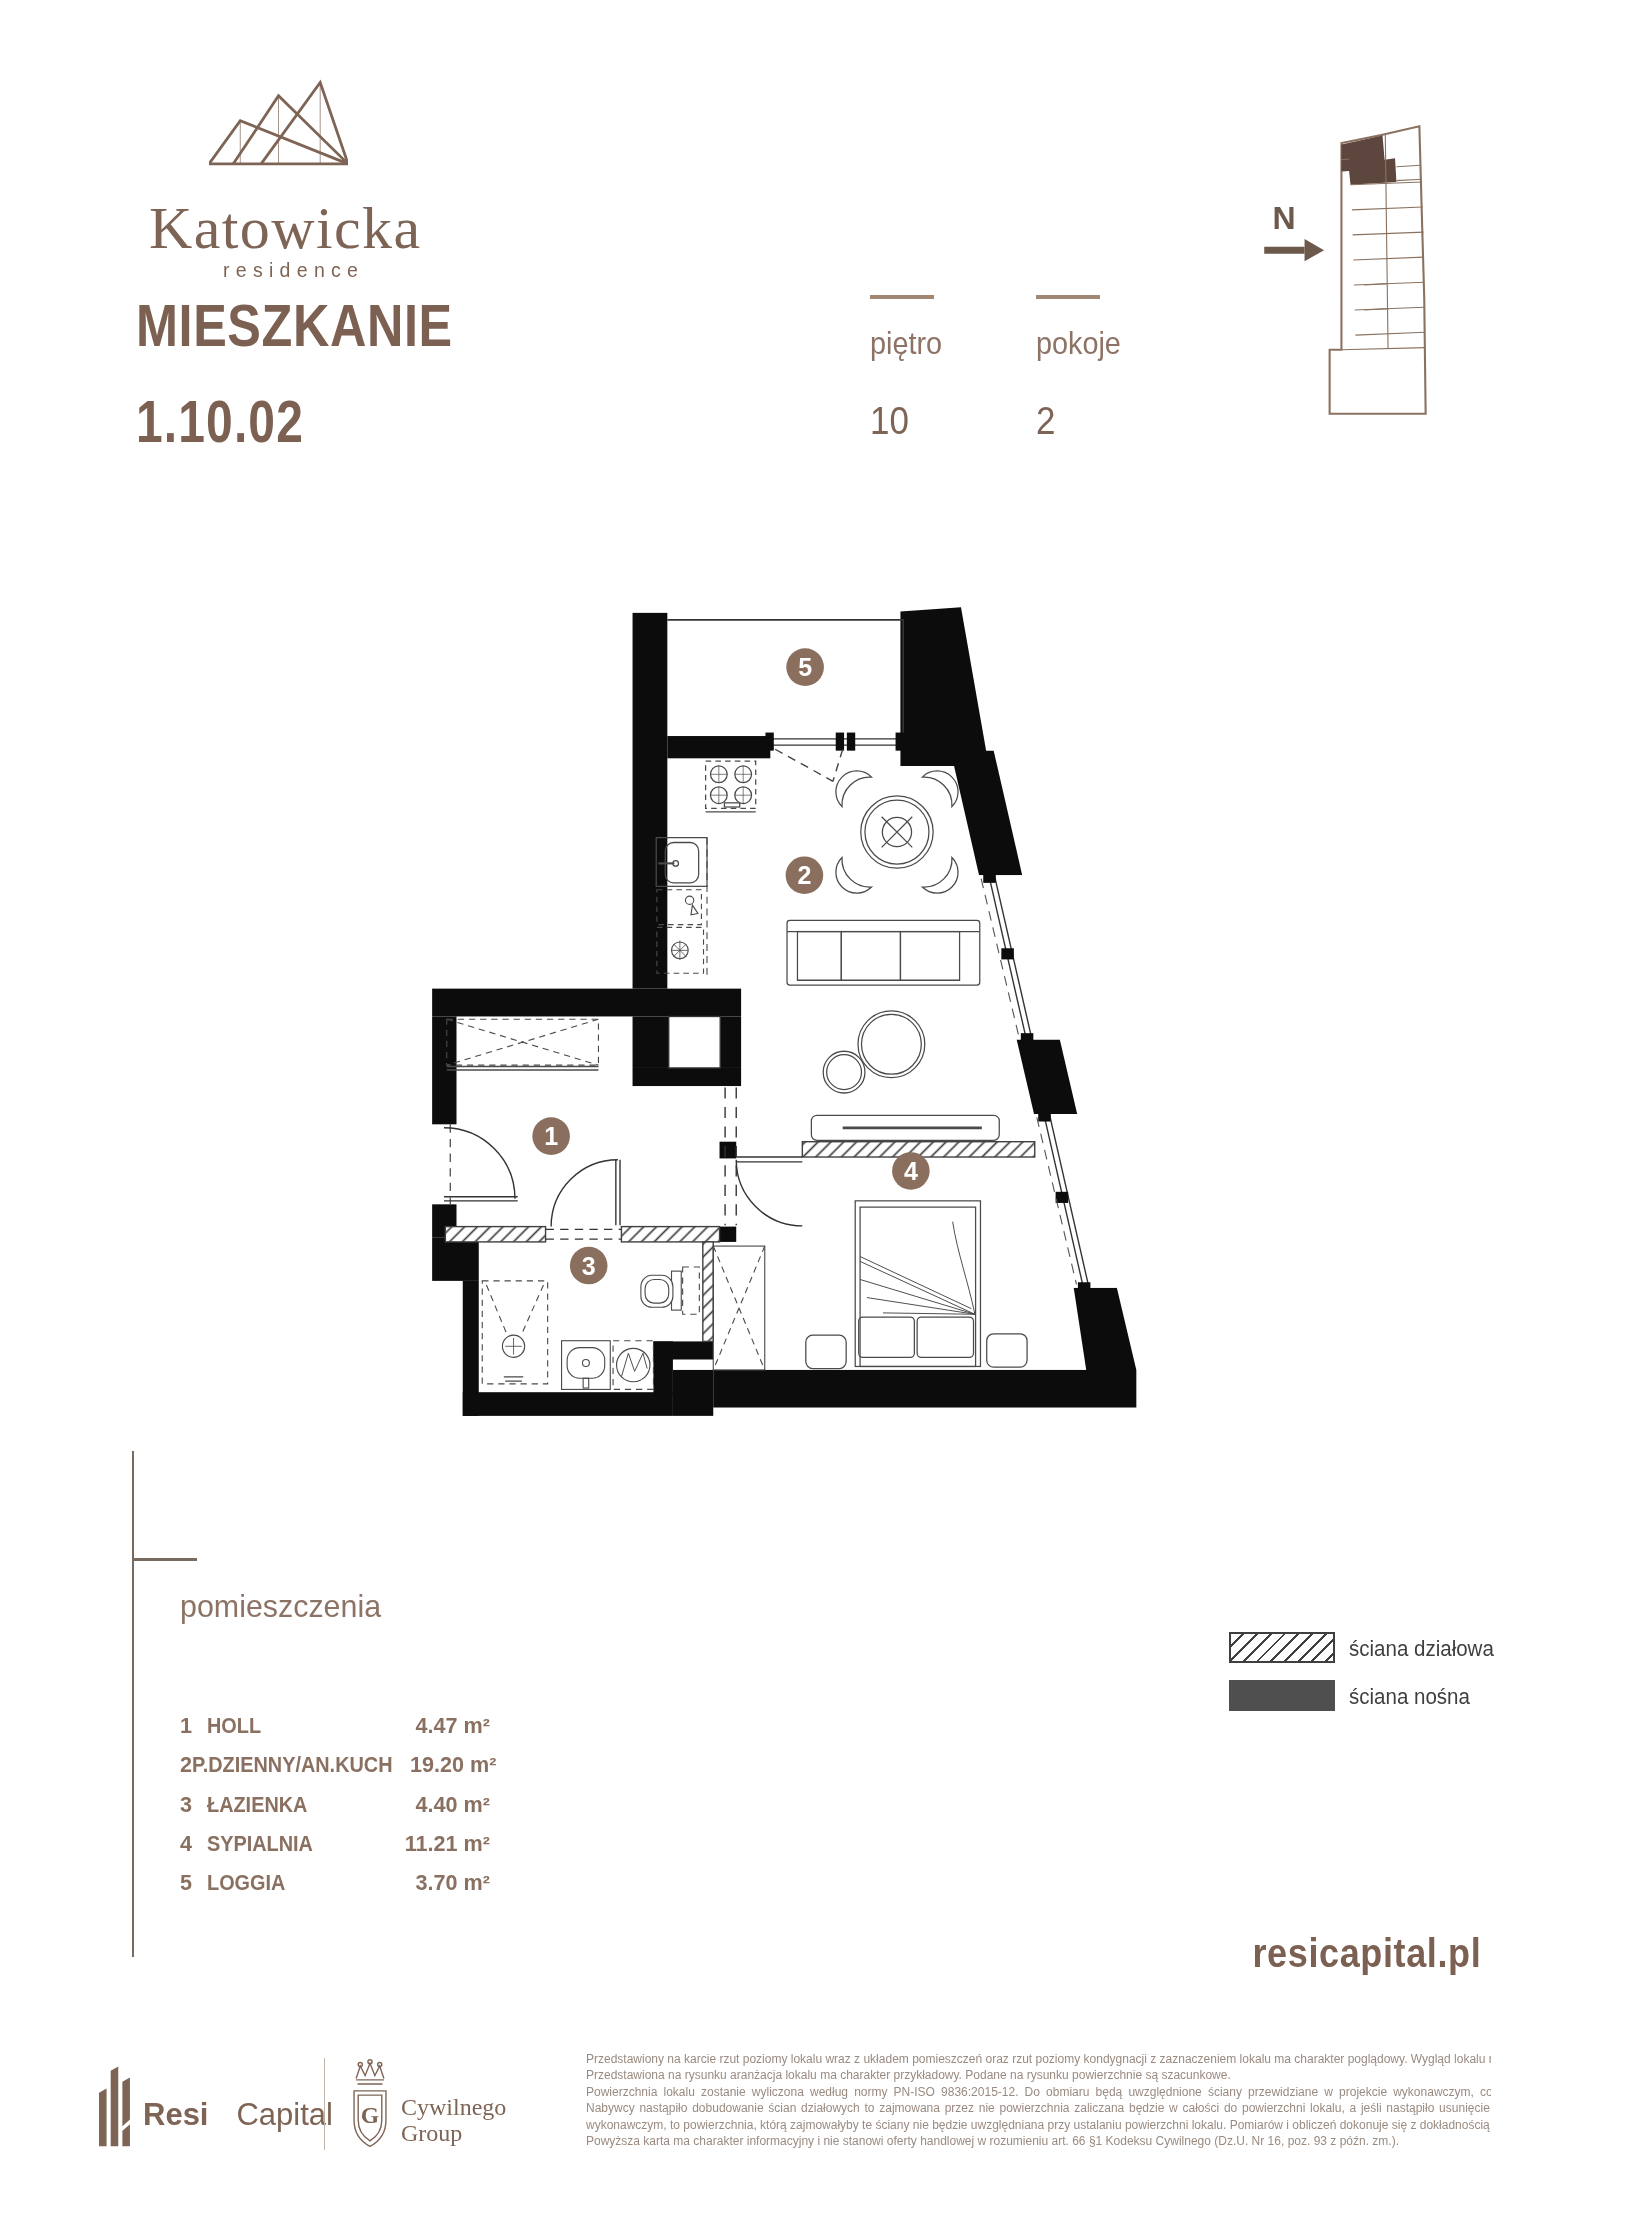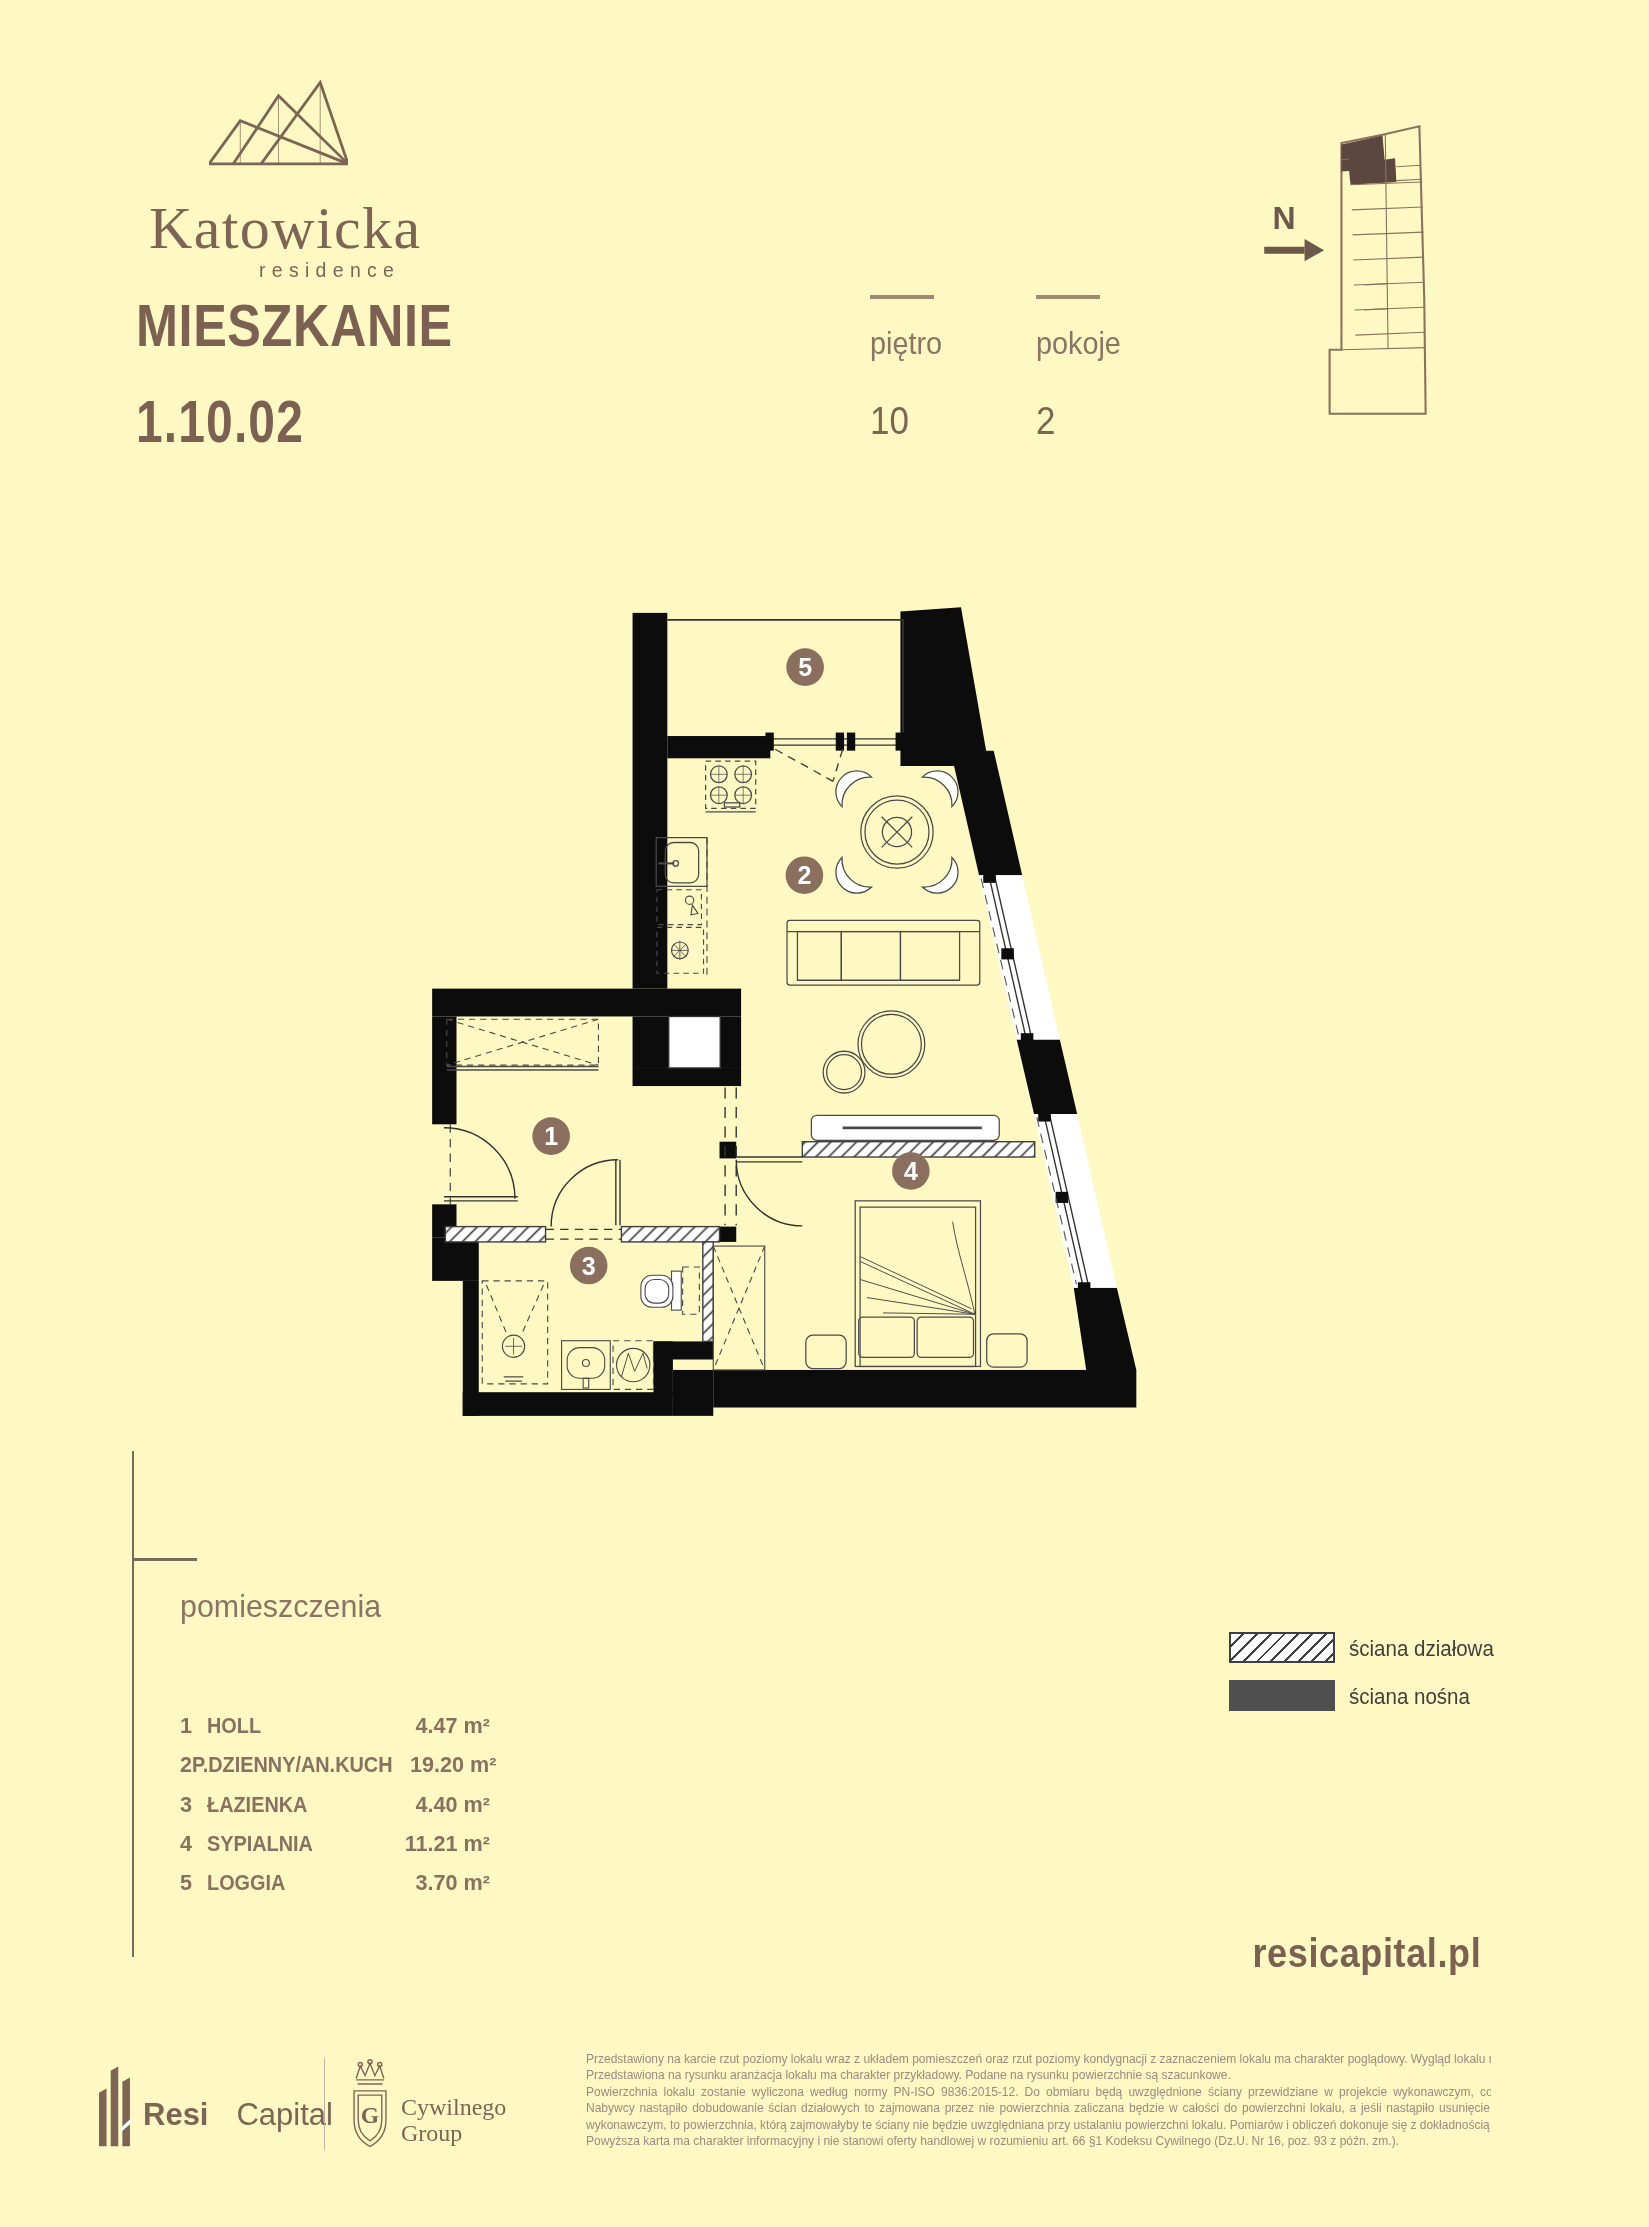--- a/index.html
+++ b/index.html
@@ -1,21 +1,21 @@
 <!DOCTYPE html>
 <html style="font-size:11px"><head>
 <meta charset="utf-8">
 <style>
   html,body{margin:0;padding:0;background:#e8e8e8;}
-  .page{position:relative;width:1650px;height:2227px;background:#fef9c3;overflow:hidden;
+  .page{position:relative;width:1650px;height:2227px;background:#ffffff;overflow:hidden;
         font-family:"Liberation Sans",sans-serif;}
   .abs{position:absolute;}
   
   .logo-name{font-family:"Liberation Serif",serif;font-size:60px;color:#7e6455;letter-spacing:1.4px;}
-  .logo-sub{font-size:19.5px;color:#7e6455;letter-spacing:6.3px;margin-left:36px;}
+  .logo-sub{font-size:19.5px;color:#7e6455;letter-spacing:6.3px;}
   .title{font-size:60px;font-weight:bold;color:#7c6153;transform:scaleX(.84);transform-origin:left top;letter-spacing:0.7px;}
   .unitno{font-size:60px;font-weight:bold;color:#7c6153;transform:scaleX(.8);transform-origin:left top;letter-spacing:1.4px;}
   .stat-line{height:3.5px;background:#a08874;}
   .stat-label{font-size:32px;color:#8d7365;transform:scaleX(.9);transform-origin:left top;}
   .stat-value{font-size:38px;font-weight:500;color:#7e6455;transform:scaleX(.92);transform-origin:left top;}
   
   .rule-v{width:2.1px;background:#7a695d;}
   .rule-h{height:2.8px;background:#7a695d;}
   .rooms-head{font-size:32px;color:#8d7365;transform:scaleX(.95);transform-origin:left top;}
   .room-row{position:absolute;left:0;width:310px;height:28px;display:flex;align-items:baseline;}

